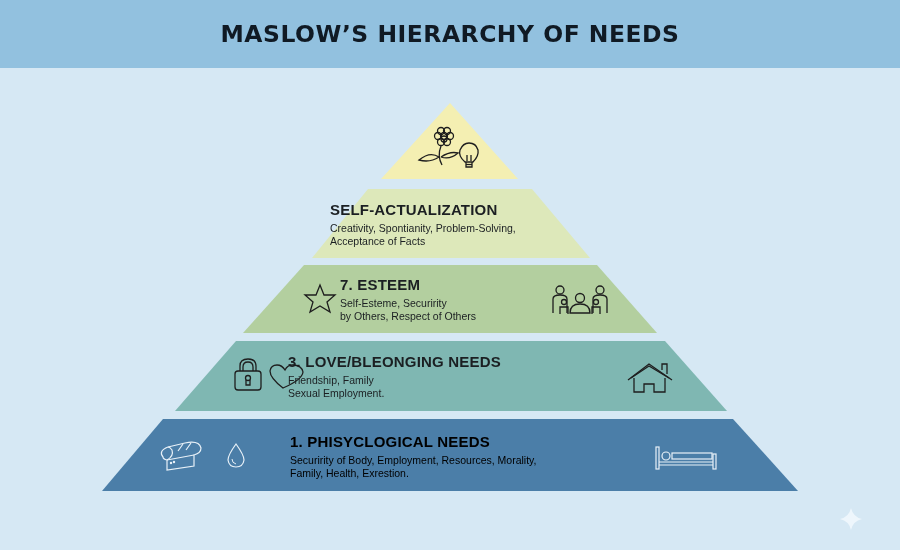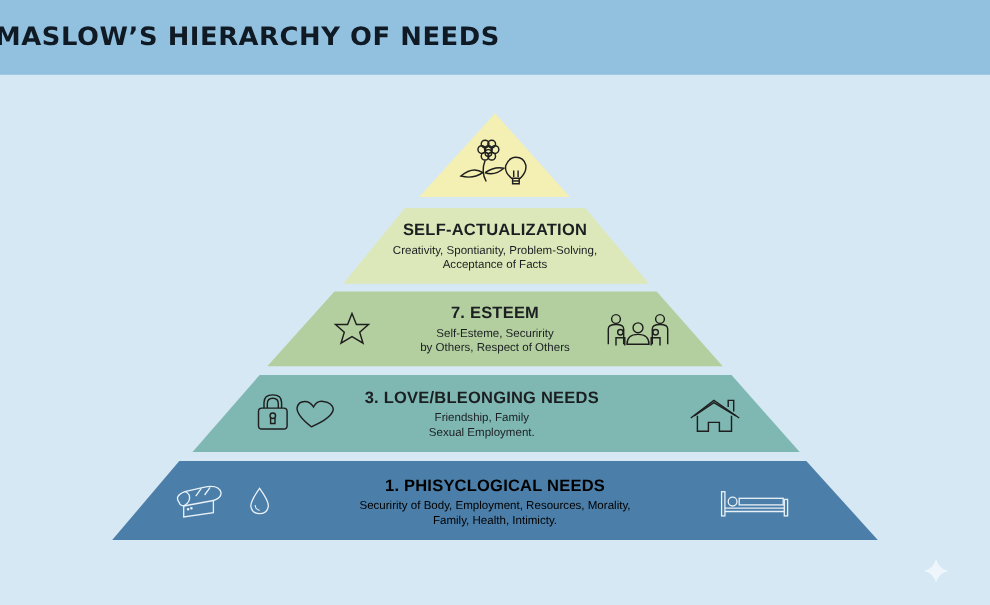--- a/index.html
+++ b/index.html
@@ -5,30 +5,30 @@
   html, body { margin: 0; padding: 0; }
   body {
     width: 900px; height: 550px; overflow: hidden;
     background: #d6e8f4;
     font-family: "Liberation Sans", "DejaVu Sans", sans-serif;
     position: relative;
   }
   .header {
     position: absolute; left: 0; top: 0; width: 900px; height: 68px;
     background: #92c1df;
-    display: flex; align-items: center; 
+    display: flex; align-items: center; justify-content: center;
   }
   .header-title {
     font-family: "DejaVu Sans", "Liberation Sans", sans-serif;
     font-weight: bold; font-size: 23px; color: #101a24; letter-spacing: 0.5px;
     transform: scaleX(1.02);
   }
   svg.pyr { position: absolute; left: 0; top: 0; }
   .tier-text {
-    position: absolute; text-align: center; color: #1b1f22;
+    position: absolute; text-align: left; color: #1b1f22;
   }
   .tier-title {
     font-weight: bold; font-size: 15px; letter-spacing: 0.2px; margin: 0;
   }
   .tier-desc {
     font-size: 10.5px; line-height: 13px; margin-top: 4px;
   }
   .light { color: #000000; }
 </style>
 </head>
@@ -156,15 +156,15 @@
   <div class="tier-desc">
     <div>Friendship, Family</div>
     <div>Sexual Employment.</div>
   </div>
 </div>
 
 <div class="tier-text light" style="left:290px; top:433px; width:320px;">
   <div class="tier-title">1. PHISYCLOGICAL NEEDS</div>
   <div class="tier-desc">
     <div>Securirity of Body, Employment, Resources, Morality,</div>
-    <div>Family, Health, Intimicty.</div>
+    <div>Family, Health, Exrestion.</div>
   </div>
 </div>
 
 </body></html>

